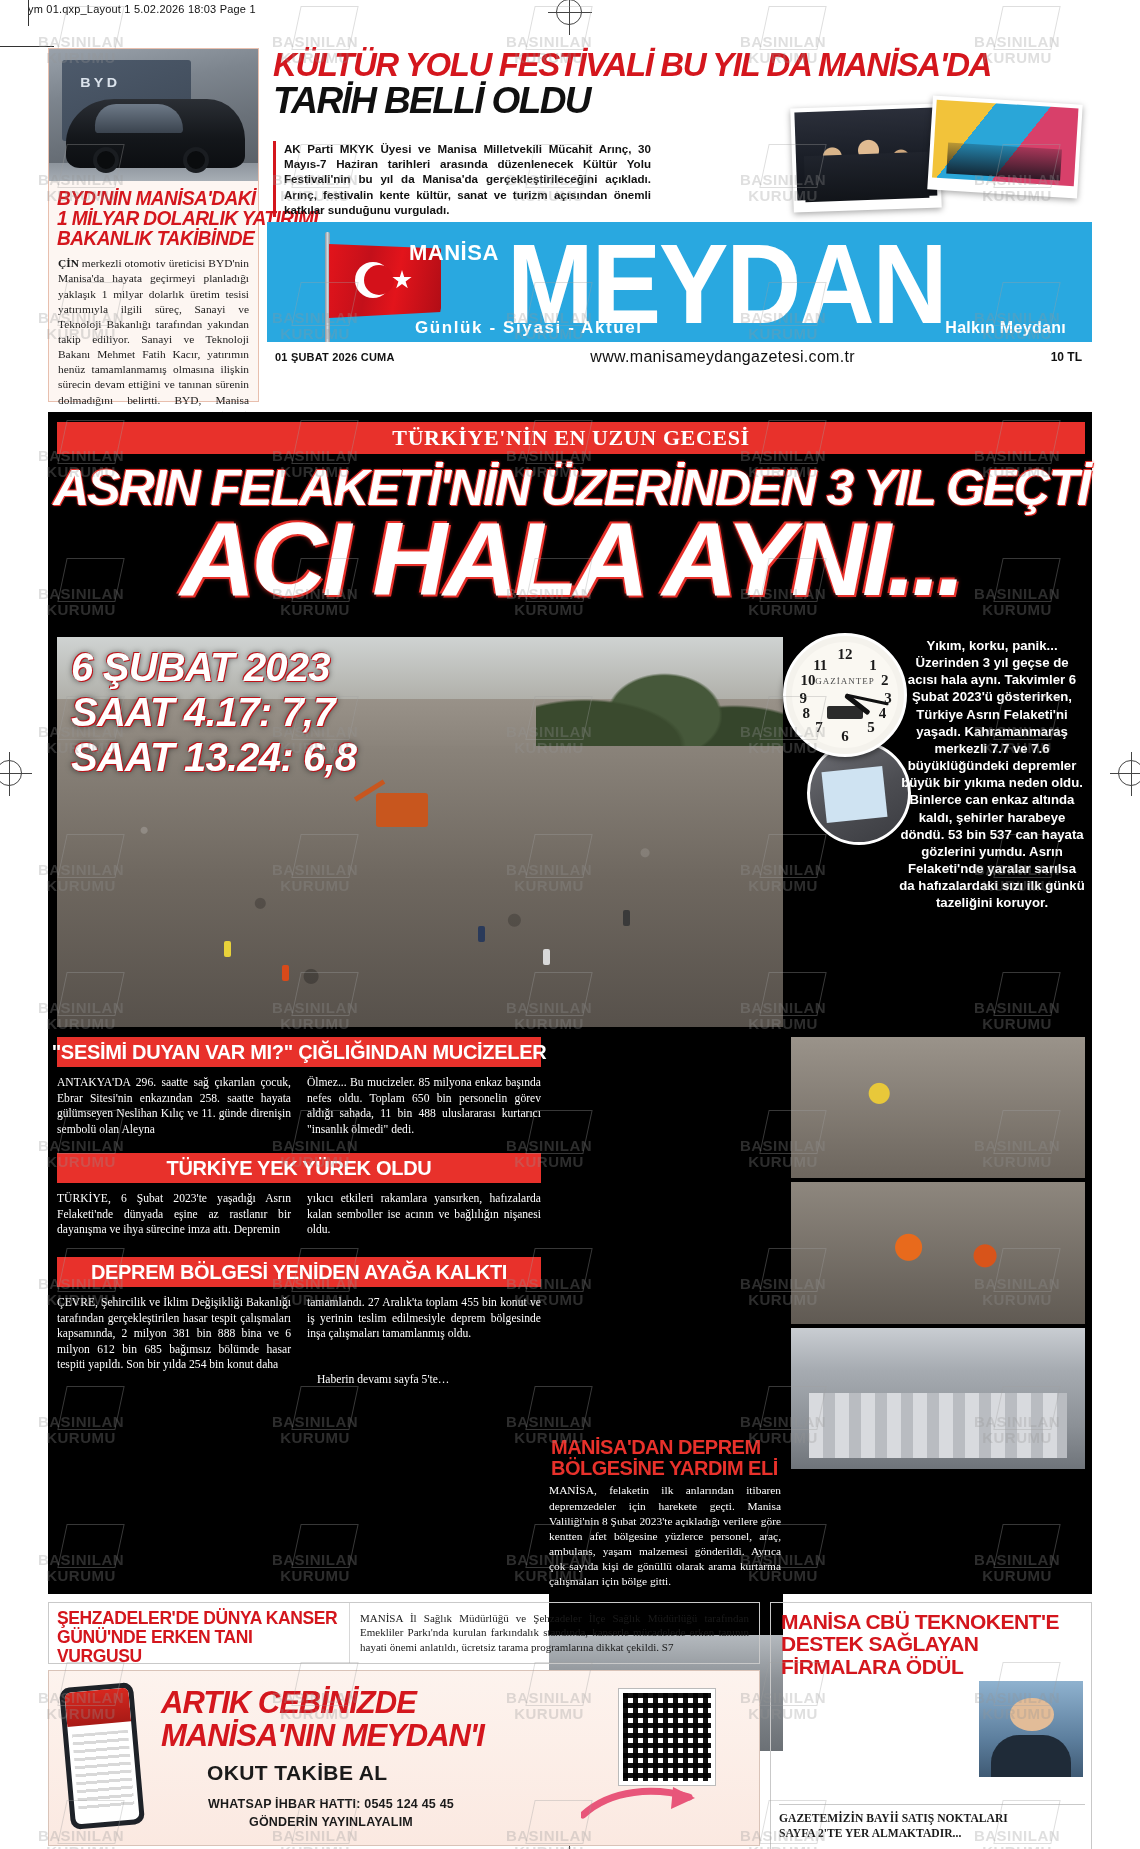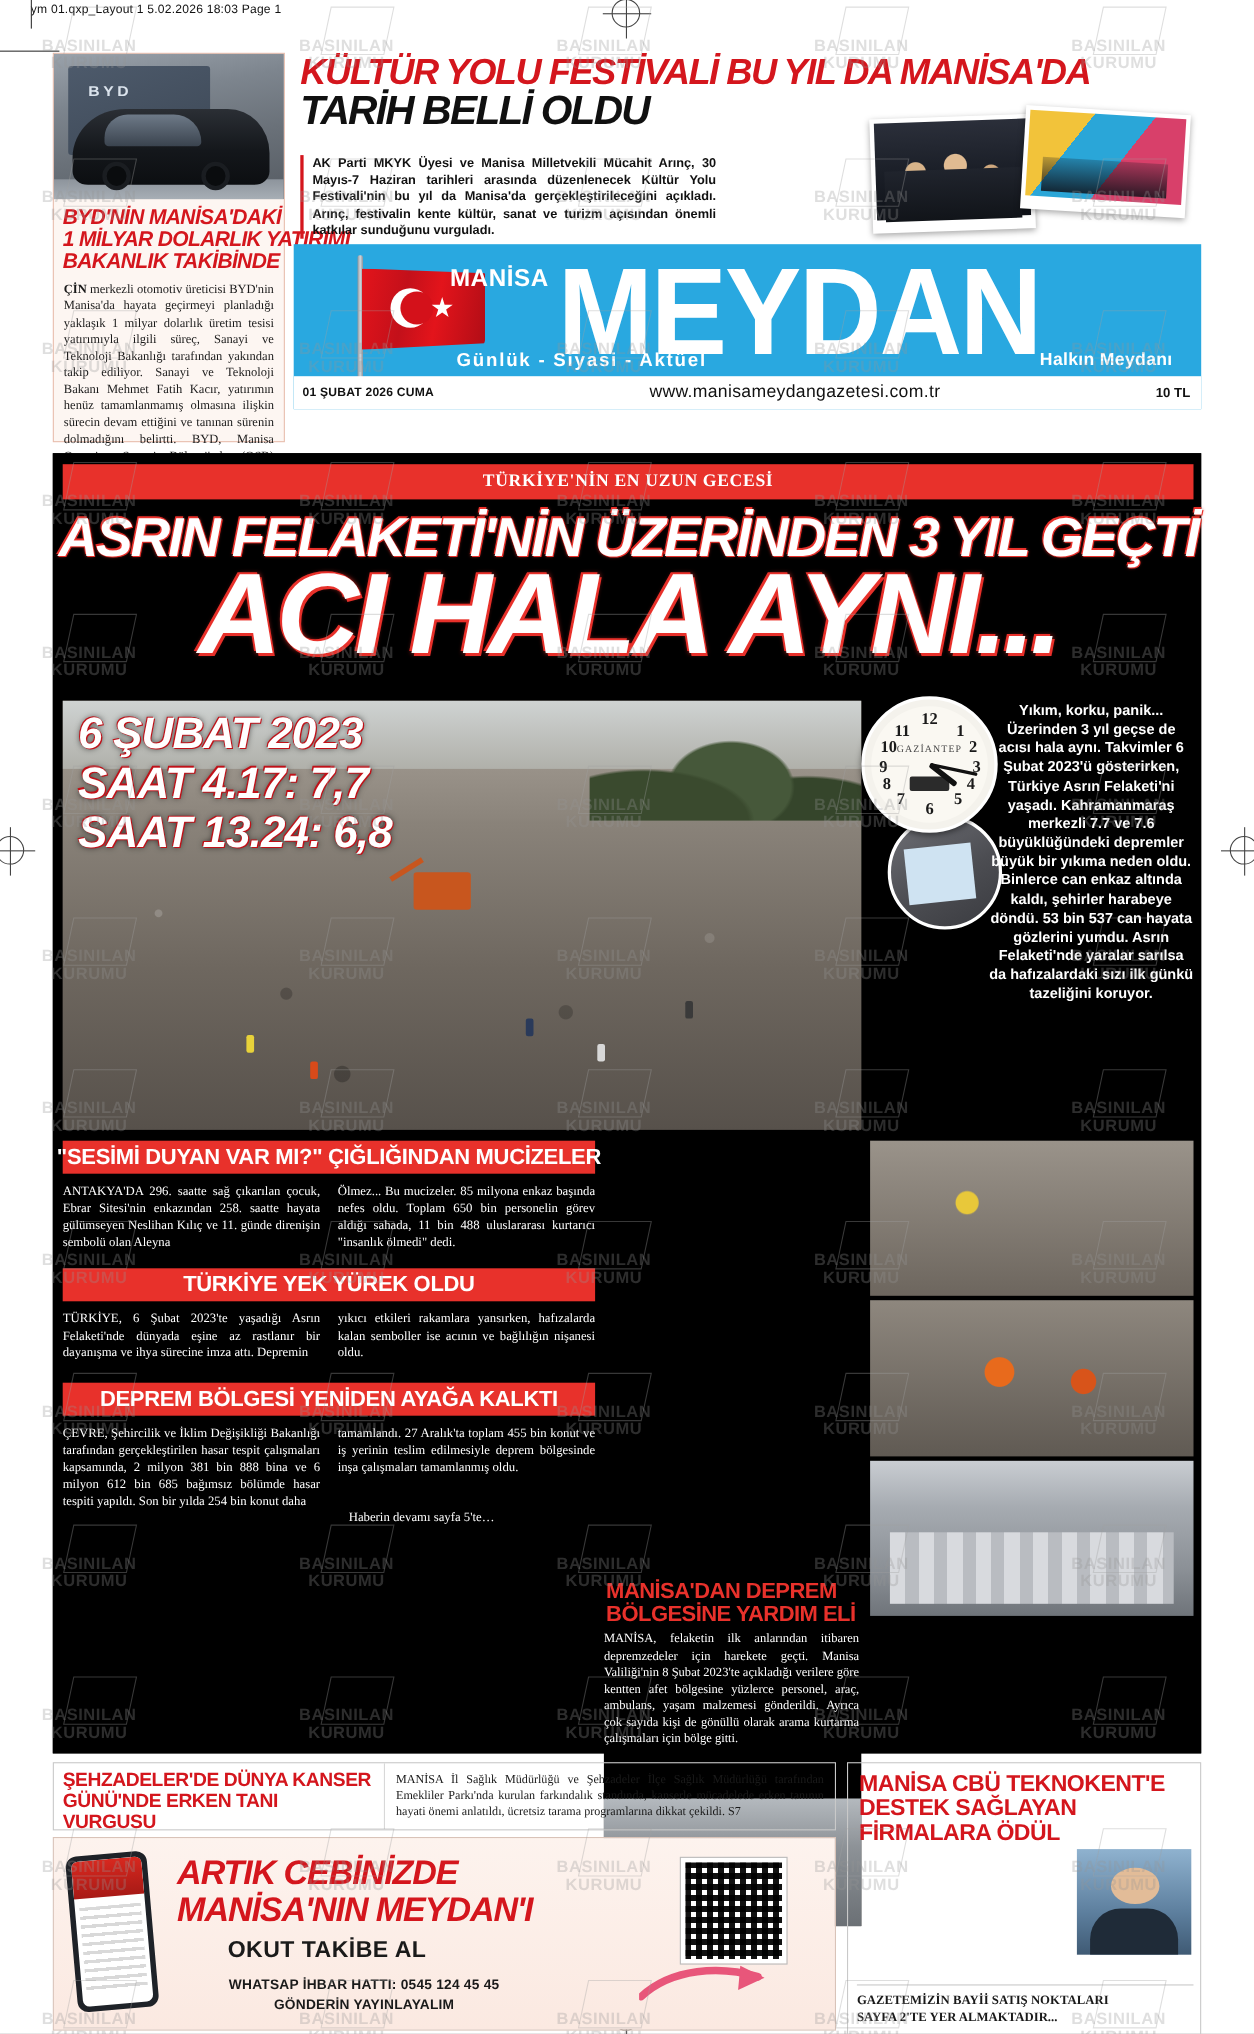--- a/index.html
+++ b/index.html
@@ -227,21 +227,21 @@
   .main-zone {
     position: absolute; left: 0; top: 382px; width: 1044px; height: 1182px;
     background: #000; border: 1px solid #000;
   }
   .band-kicker {
     position: absolute; left: 8px; top: 9px; width: 1028px; height: 32px;
     background: #e8312b; display: flex; align-items: center; justify-content: center;
   }
   .band-kicker span {
     font-family: "Liberation Serif", serif; font-weight: 700; color: #fff;
-    font-size: 16px; letter-spacing: .6px;
+    font-size: 22px; letter-spacing: .6px;
   }
   .head-line1 {
     position: absolute; left: 0; top: 46px; width: 1044px; text-align: center;
     font-family: "Liberation Sans", sans-serif; font-weight: 800; font-style: italic;
     font-size: 50px; letter-spacing: -2px; color: #fff; white-space: nowrap;
     text-shadow: 0 0 3px #e8312b, 1px 1px 0 #e8312b, -1px -1px 0 #e8312b;
   }
   .head-line2 {
     position: absolute; left: 0; top: 94px; width: 1044px; text-align: center;
     font-family: "Liberation Sans", sans-serif; font-weight: 800; font-style: italic;

